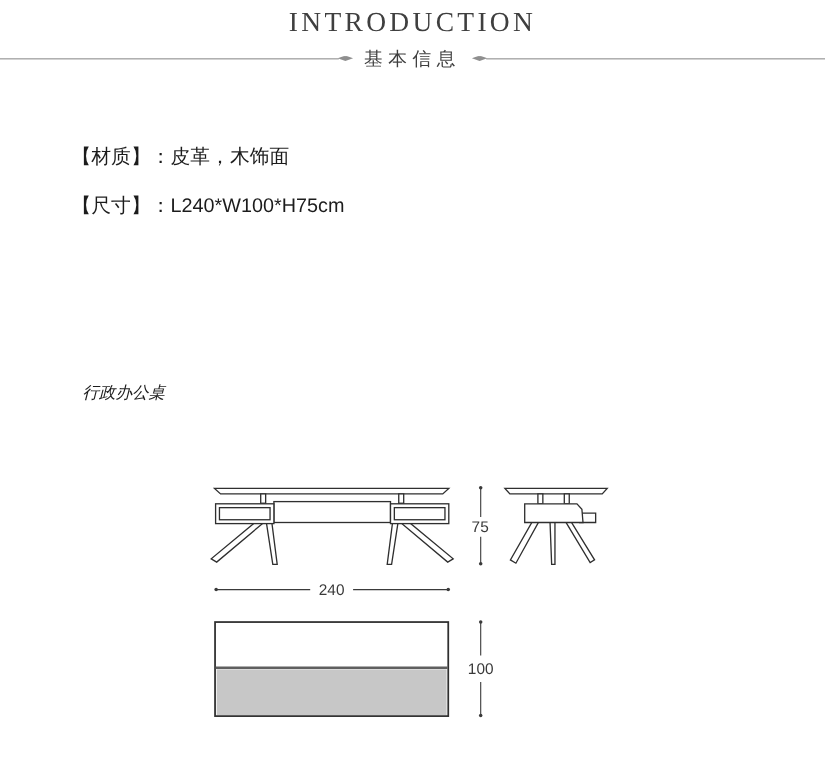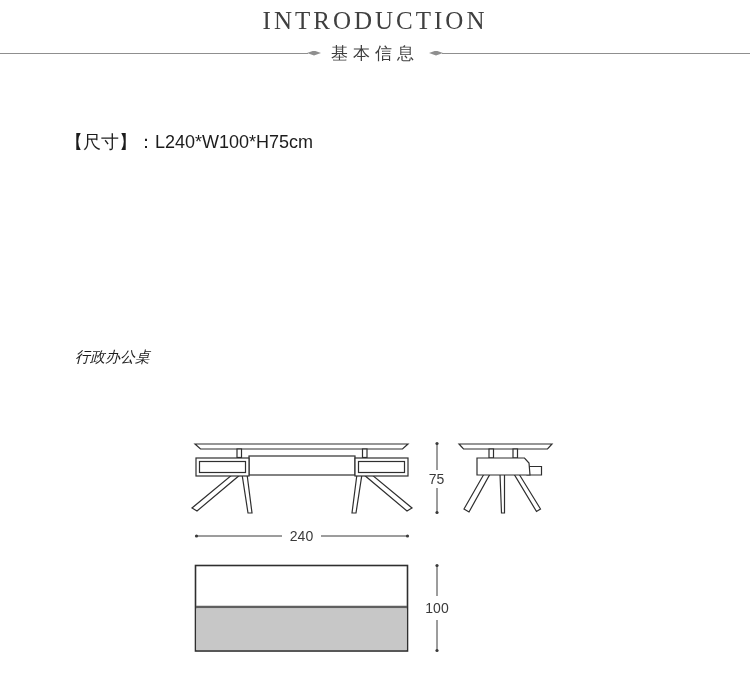--- a/index.html
+++ b/index.html
@@ -111,20 +111,21 @@
 
 <div class="subtitle-row">
   <div class="subtitle-line"></div>
   <div class="diamond left"></div>
   <div class="subtitle-text">基本信息</div>
   <div class="diamond right"></div>
   <div class="subtitle-line"></div>
 </div>
 
 <div class="spec-list">
+  <div class="spec-row"><span>【材质】</span><span>：</span><span>皮革，木饰面</span></div>
   <div class="spec-row"><span>【尺寸】</span><span>：</span><span>L240*W100*H75cm</span></div>
 </div>
 
 <div class="product-note">行政办公桌</div>
 
 <svg class="drawing-svg" width="750" height="690" viewBox="0 0 750 690" xmlns="http://www.w3.org/2000/svg">
 
   <g>
 
     <polygon class="outline" points="195,444 408,444 402.5,449 200.5,449"></polygon>

